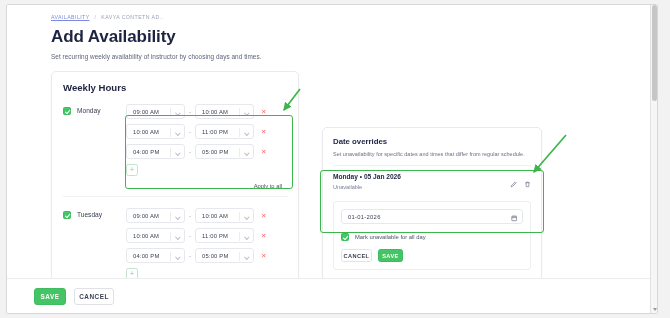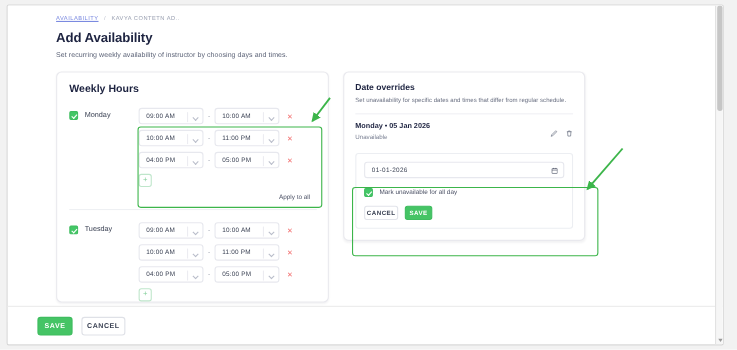--- a/index.html
+++ b/index.html
@@ -56,34 +56,34 @@
 
   .breadcrumb { font-size: 5.2px; letter-spacing: .45px; color: #8a90a4; }
   .breadcrumb .crumb-link {
     color: #7b8ae0; text-decoration: underline; text-underline-offset: 1px;
   }
   .breadcrumb .sep { margin: 0 3px; color: #b9bdcb; }
   .breadcrumb .crumb-current { color: #9ca2b3; }
 
   .page-title {
     margin-top: 7px;
-    font-size: 12px; font-weight: bold; color: #1d2340;
+    font-size: 17px; font-weight: bold; color: #1d2340;
     letter-spacing: -0.1px;
   }
   .page-sub {
     margin-top: 6px;
     font-size: 6.4px; color: #5d6478; letter-spacing: .05px;
   }
 
   
   .panels {
     margin-top: 11px;
     display: flex;
-    align-items: flex-start;
-    gap: 13px;
+    align-items: flex-end;
+    gap: 23px;
   }
 
   .card {
     background: #ffffff;
     border: 1px solid #e9e9ee;
     border-radius: 5px;
     box-shadow: 0 1px 2px rgba(16,24,40,.05);
   }
 
   

